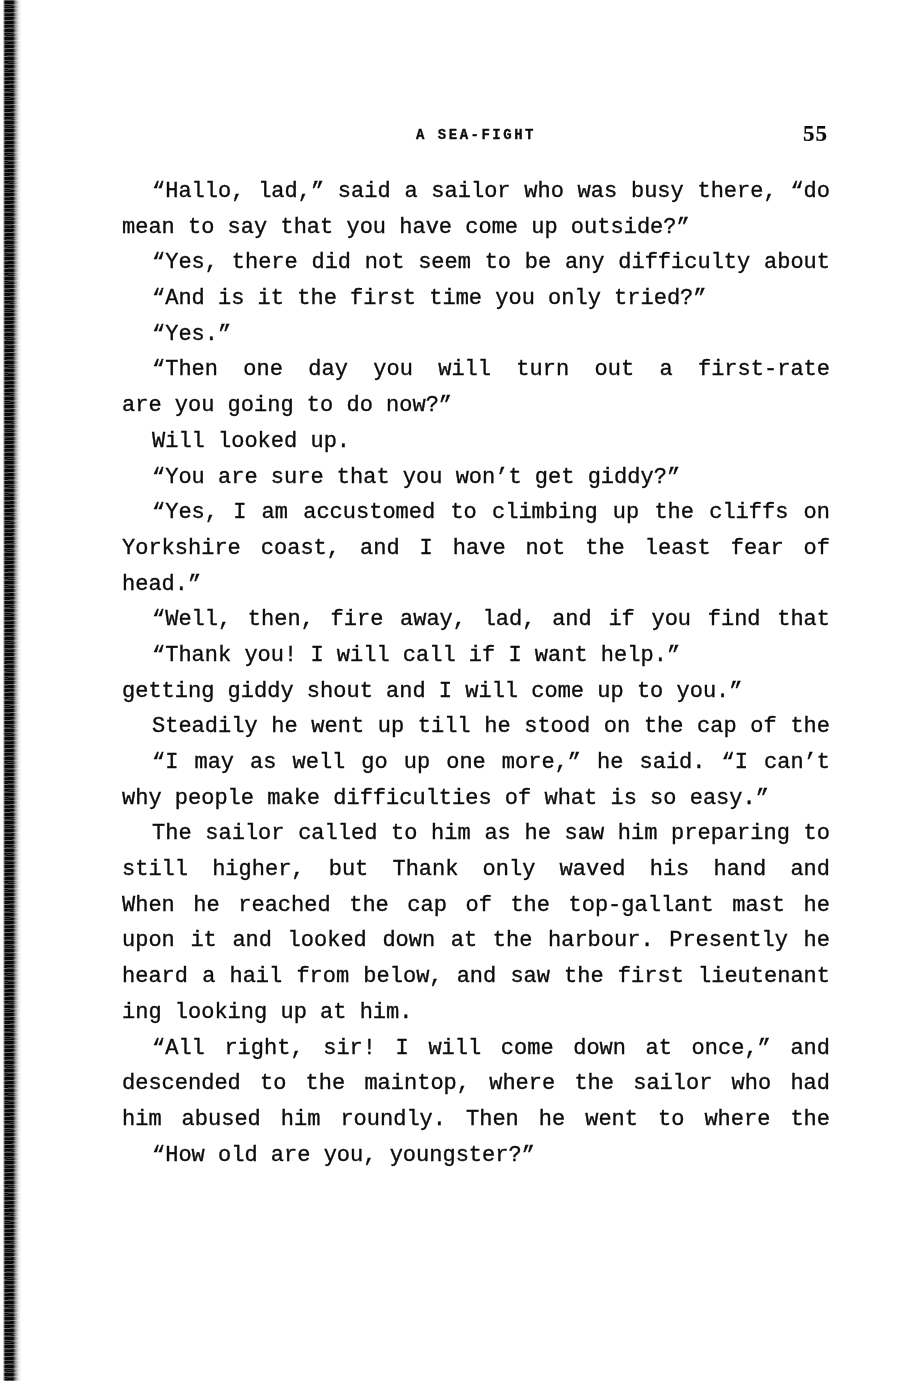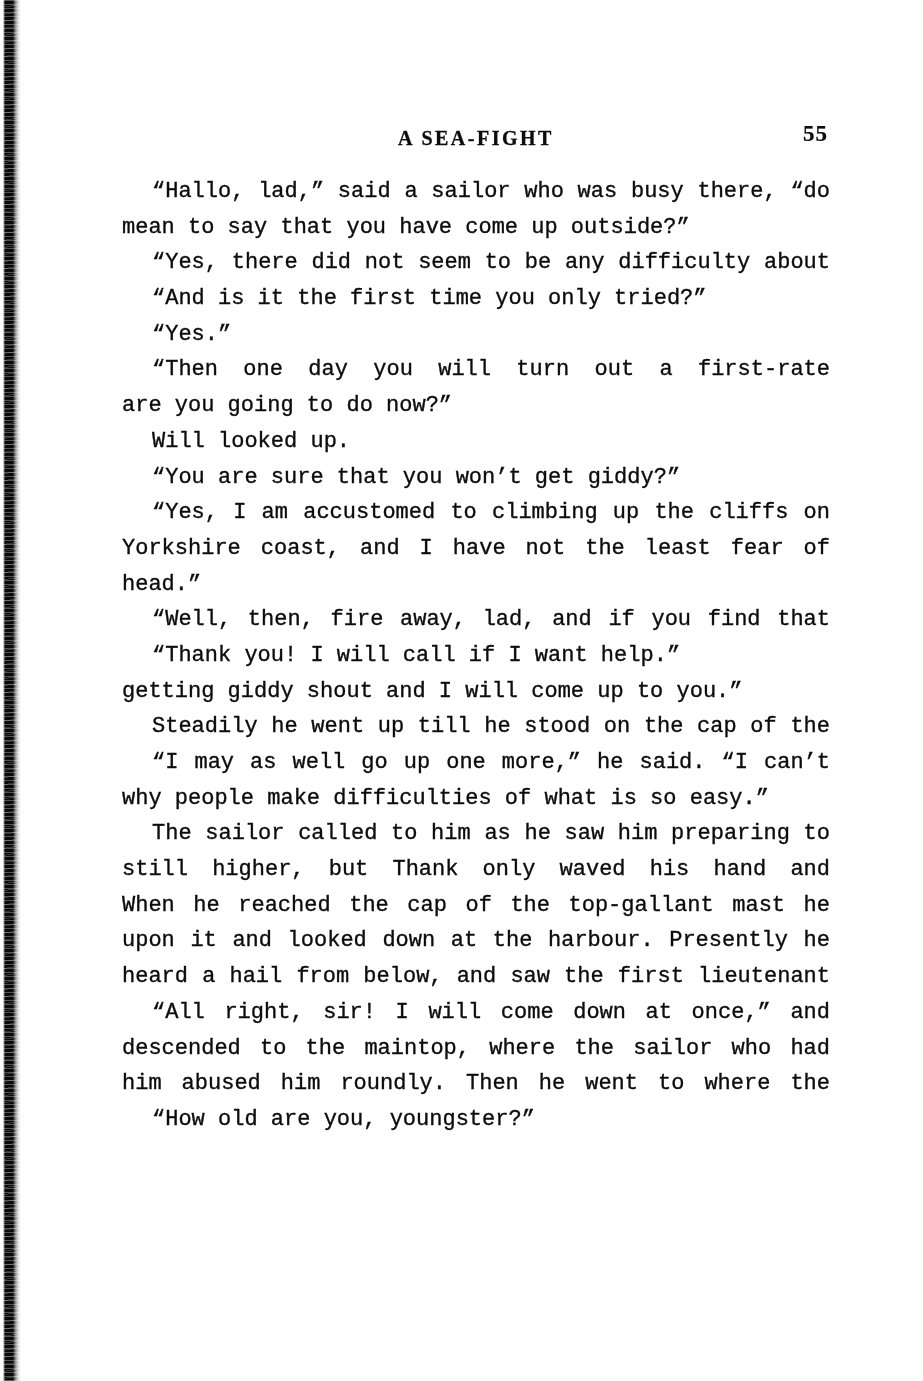--- a/index.html
+++ b/index.html
@@ -34,23 +34,24 @@
     top: 124px;
     width: 708px;
     height: 28px;
   }
   .running-title {
     position: absolute;
     left: 0;
     right: 0;
     top: 3px;
     text-align: center;
-    font-size: 20px;
+    font-size: 14px;
     font-weight: 700;
     letter-spacing: 2.5px;
+    font-family: Liberation Mono, monospace;
     -webkit-text-stroke: 0.3px currentColor;
   }
   .page-number {
     position: absolute;
     right: 2px;
     top: -3px;
     font-size: 23px;
     font-weight: 700;
     letter-spacing: 1px;
     -webkit-text-stroke: 0.2px currentColor;
@@ -106,18 +107,19 @@
       <div class="line indent endp">“Thank you!  I will call if I want help.”</div>
       <div class="line endp">getting giddy shout and I will come up to you.”</div>
       <div class="line indent">Steadily he went up till he stood on the cap of the topmast.</div>
       <div class="line indent">“I may as well go up one more,” he said.  “I can’t think</div>
       <div class="line endp">why people make difficulties of what is so easy.”</div>
       <div class="line indent">The sailor called to him as he saw him preparing to ascend</div>
       <div class="line">still higher, but Thank only waved his hand and started up.</div>
       <div class="line">When he reached the cap of the top-gallant mast he sat</div>
       <div class="line">upon it and looked down at the harbour.  Presently he</div>
       <div class="line">heard a hail from below, and saw the first lieutenant stand-</div>
+      <div class="line endp">ing looking up at him.</div>
       <div class="line indent">“All right, sir! I will come down at once,” and steadily he</div>
       <div class="line">descended to the maintop, where the sailor who had spoken to</div>
       <div class="line">him abused him roundly.  Then he went to where the lieu-</div>
       <div class="line indent endp">“How old are you, youngster?”</div>
     </div>
 </div>
 
 </body></html>

